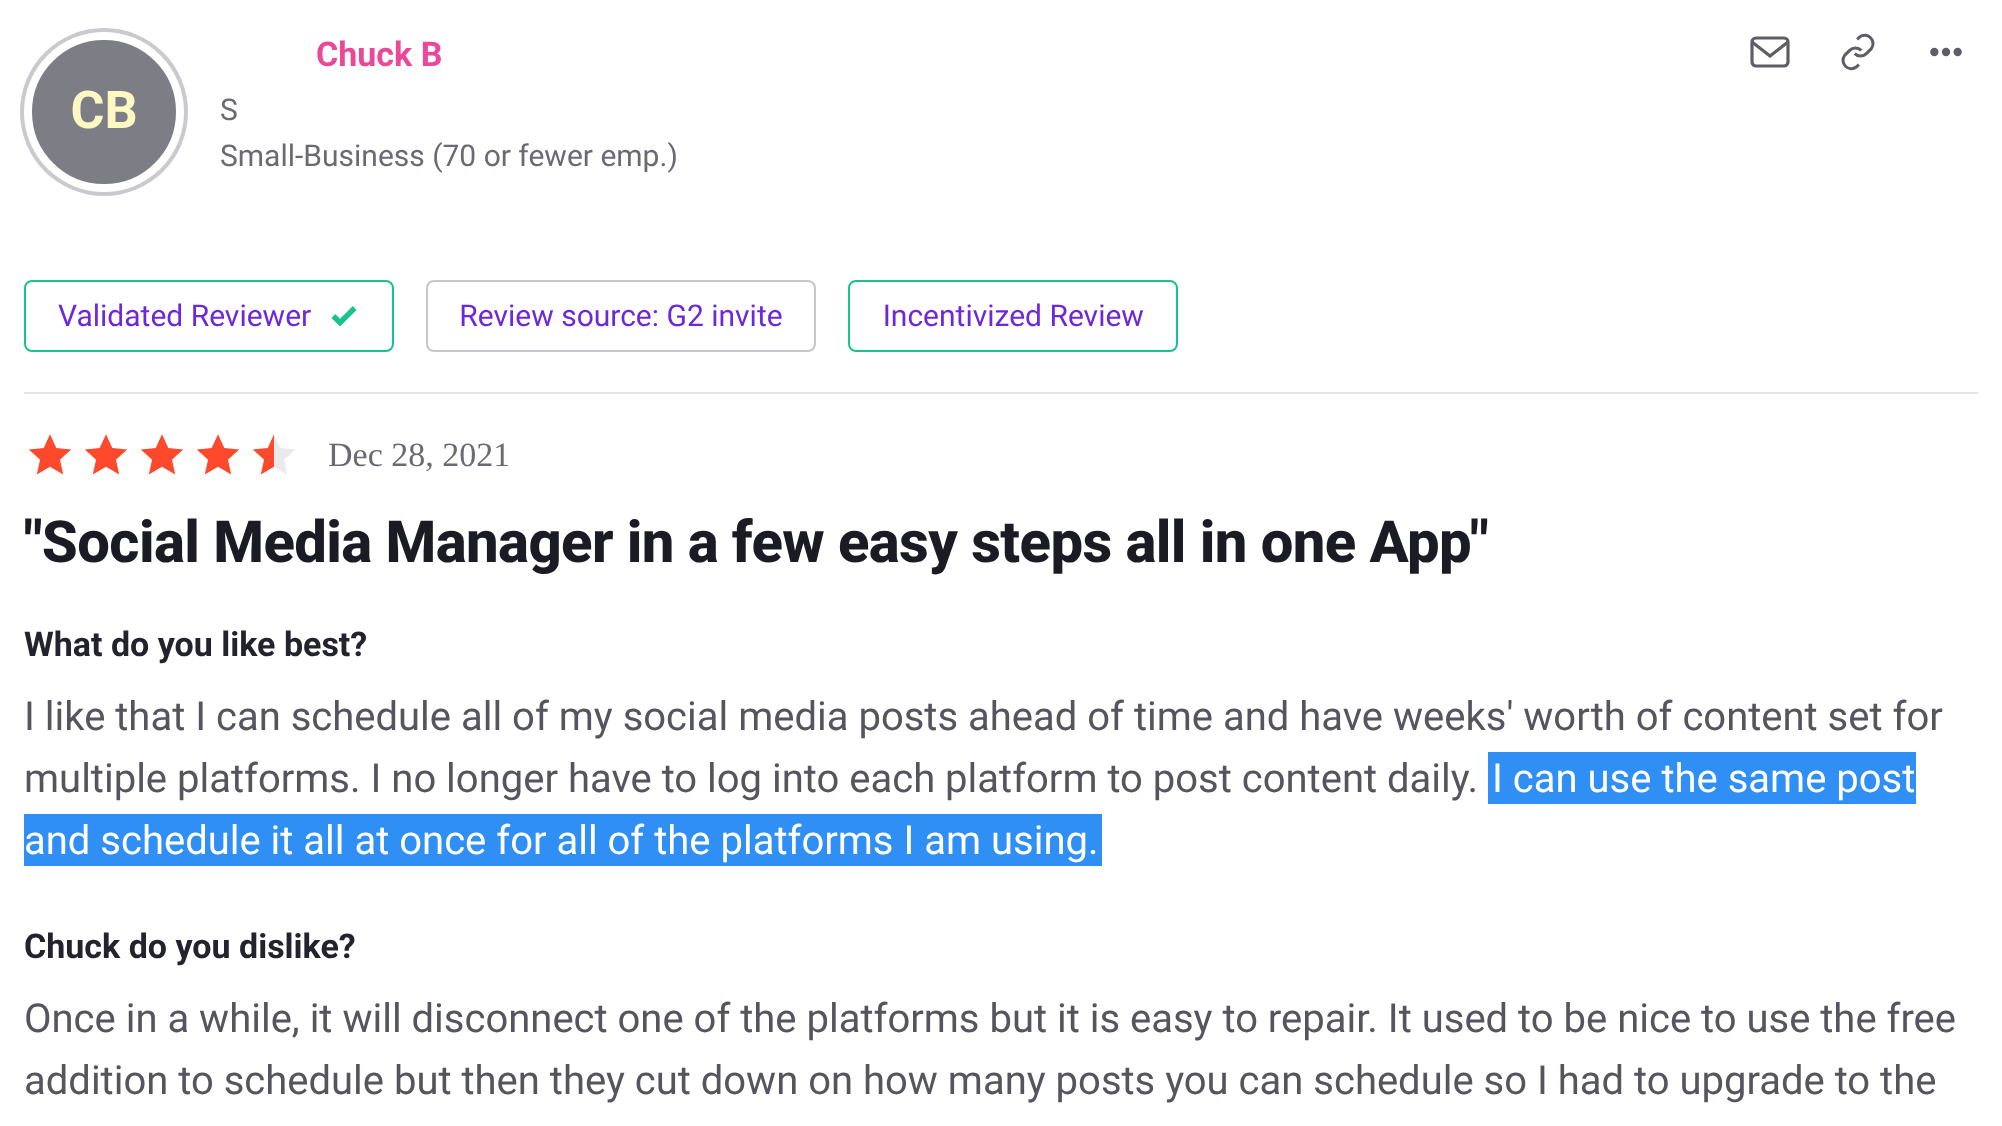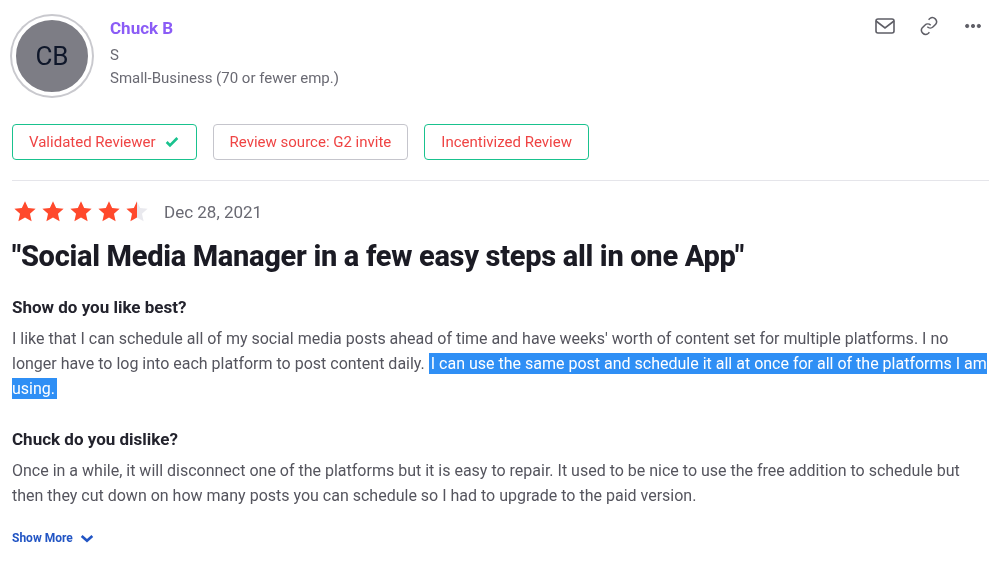--- a/index.html
+++ b/index.html
@@ -18,32 +18,33 @@
   .avatar {
     width: 80px;
     height: 80px;
     border-radius: 50%;
     background: #7d7d85;
     border: 4px solid #fff;
     box-shadow: 0 0 0 2px #c9c9ce;
     display: flex;
     align-items: center;
     justify-content: center;
-    color: #0f172a;
+    color: #fef9c3;
     font-size: 26px;
-    font-weight: 400;
+    font-weight: 700;
     margin: 4px 18px 0 0;
     flex-shrink: 0;
   }
   .user-meta { flex: 1; padding-top: 6px; }
   .user-name {
     font-weight: 700;
     font-size: 17px;
-    color: #8b5cf6;
+    color: #ec4899;
     margin-bottom: 6px;
+    margin-left: 48px;
   }
   .user-line { font-size: 15px; color: #6a6a73; line-height: 1.5; }
   .actions-row {
     display: flex;
     gap: 24px;
     padding: 4px 6px 0 0;
     color: #5e5e66;
   }
   .action-icon {
     cursor: pointer;
@@ -58,59 +59,61 @@
     display: flex;
     gap: 16px;
     margin: 28px 0 0 0;
     flex-wrap: wrap;
   }
   .badge {
     border: 1px solid #19c28e;
     border-radius: 4px;
     padding: 8px 16px;
     font-size: 15px;
-    color: #ef4444;
+    color: #6d28d9;
     display: inline-flex;
     align-items: center;
     gap: 8px;
     cursor: default;
+    margin-top: 16px;
   }
   .badge.plain { border-color: #c5c5cc; text-align: right; }
   .check-green { color: #19c28e; display:inline-flex; }
   .divider {
     border: none;
     border-top: 1px solid #e5e5ea;
     margin: 20px 0 18px 0;
   }
   .rating-row {
     display: flex;
     align-items: center;
     gap: 14px;
   }
   .stars { display: flex; gap: 2px; }
   .star { width: 26px; height: 26px; }
   .review-date {
     font-size: 17px;
     color: #6a6a73;
+    font-family: Liberation Serif, serif;
   }
   .review-title {
     font-size: 29px;
     font-weight: 800;
     color: #1b1b24;
     margin: 14px 0 24px 0;
     letter-spacing: -0.3px;
   }
   .q-heading {
     font-size: 17px;
     font-weight: 700;
     color: #23232d;
     margin: 0 0 10px 0;
   }
   .q-body {
-    font-size: 16px;
+    font-size: 20px;
     color: #55555e;
     line-height: 1.55;
     margin: 0 0 28px 0;
   }
   .hl {
     background: #2f8ff5;
     color: #fff;
     padding: 1px 2px;
   }
   .show-more {
@@ -204,21 +207,21 @@
         </defs>
         <path d="M12 2l2.9 6.3 6.9.7-5.2 4.7 1.5 6.8L12 17l-6.1 3.5 1.5-6.8L2.2 9l6.9-.7L12 2z" fill="url(#halfg)"></path>
       </svg>
     </div>
   <span class="review-date">Dec 28, 2021</span>
 </div>
 
 <h1 class="review-title">"Social Media Manager in a few easy steps all in one App"</h1>
 
 <div>
-  <div class="q-heading">Show do you like best?</div>
+  <div class="q-heading">What do you like best?</div>
   <p class="q-body">
     <span>I like that I can schedule all of my social media posts ahead of time and have weeks' worth of content set for multiple platforms. I no longer have to log into each platform to post content daily. </span><span class="hl">I can use the same post and schedule it all at once for all of the platforms I am using.</span>
   </p>
 </div>
 
 <div>
   <div class="q-heading">Chuck do you dislike?</div>
   <p class="q-body" style="margin-bottom:18px">Once in a while, it will disconnect one of the platforms but it is easy to repair. It used to be nice to use the free addition to schedule but then they cut down on how many posts you can schedule so I had to upgrade to the paid version.</p>
 </div>
 

